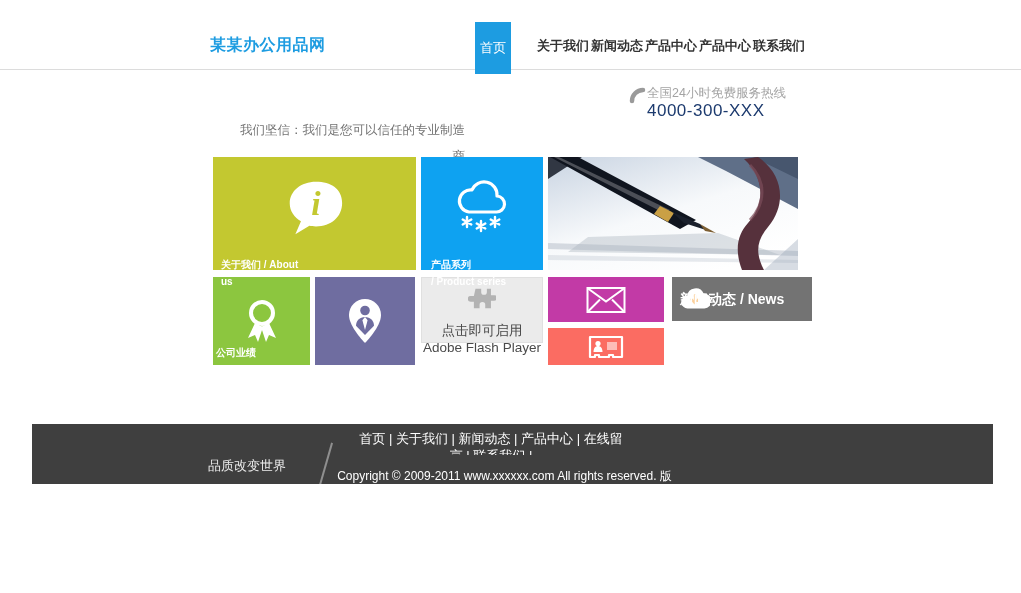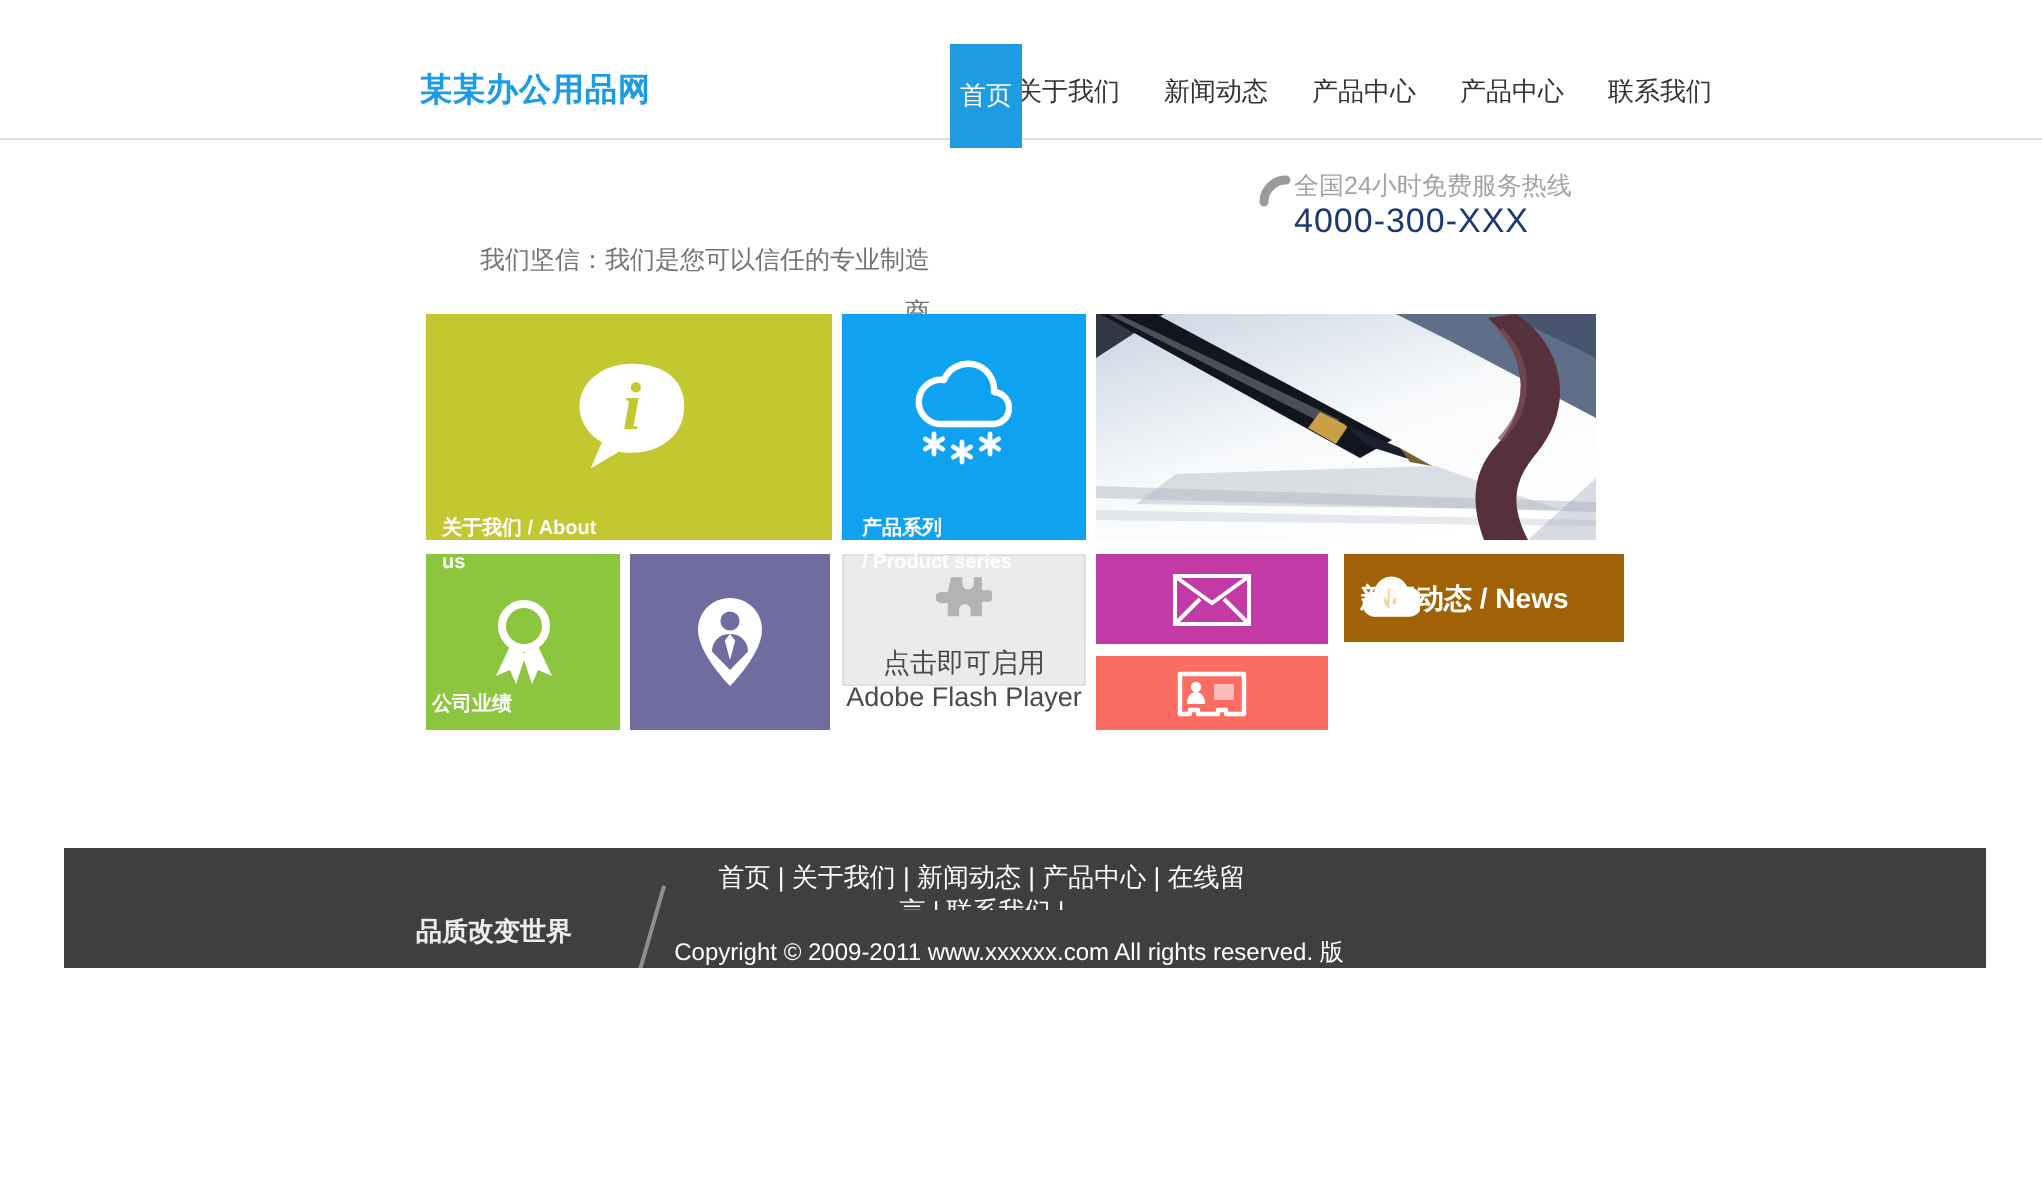--- a/index.html
+++ b/index.html
@@ -8,22 +8,22 @@
   #page { position:relative; width:1021px; height:593px; background:#fff; }
 
   
   .header { position:absolute; left:0; top:0; width:1021px; height:48px;
             background:#fff; border-bottom:1px solid #dcdcdc;margin-top:22px; }
   .logo { position:absolute; left:210px; top:13px; font-size:16px; font-weight:bold;
           color:#1d9ce1; letter-spacing:.5px; cursor:pointer; }
   .nav-active { position:absolute; left:475px; top:0; width:36px; height:52px;
                 background:#1d9ce1; color:#fff; font-size:13px; display:flex;
                 align-items:center; justify-content:center; z-index:3; cursor:pointer; }
-  .nav { position:absolute; left:508px; top:0; height:48px; display:flex;
-         align-items:center; gap:22px; }
+  .nav { position:absolute; left:537px; top:0; height:48px; display:flex;
+         align-items:center; gap:2px;font-weight:bold; }
   .nav span { font-size:13px; color:#333; cursor:pointer; white-space:nowrap; }
 
   
   .hero-title { position:absolute; left:225px; top:75px; font-size:15.5px; font-weight:bold;
                 color:#333; white-space:pre; }
   .hero-sub { position:absolute; left:225px; top:117px; width:240px; height:40px;
               overflow:hidden; font-size:12.5px; color:#737373; line-height:26px;
               white-space:pre-line;text-align:right; }
   .phone-icon { position:absolute; left:629px; top:87px; }
   .phone-label { position:absolute; left:647px; top:85px; font-size:12.5px; color:#a3a3a3; }
@@ -34,21 +34,21 @@
   .tile { position:absolute; cursor:pointer; }
   .t-about   { left:213px; top:157px; width:203px; height:113px; background:#c3c830; }
   .t-products{ left:421px; top:157px; width:122px; height:113px; background:#0ea2f1; }
   .t-photo   { left:548px; top:157px; width:250px; height:113px; }
   .t-perf    { left:213px; top:277px; width:97px;  height:88px;  background:#8cc63f; }
   .t-loc     { left:315px; top:277px; width:100px; height:88px;  background:#6f6da0; }
   .t-flash   { left:421px; top:277px; width:122px; height:66px;  background:#ebebeb;
                border:1px solid #e0e0e0; text-align:center; }
   .t-contact { left:548px; top:277px; width:116px; height:45px;  background:#c23aa6; }
   .t-gallery { left:548px; top:328px; width:116px; height:37px;  background:#fb6c62; }
-  .t-news    { left:672px; top:277px; width:140px; height:44px;  background:#a16207;
+  .t-news    { left:672px; top:277px; width:140px; height:44px;  background:#737373;
                display:flex; align-items:center; padding-left:8px; }
 
   .center-icon { position:absolute; left:50%; top:50%; transform:translate(-50%,-50%); }
   .t-about .center-icon { top:46%; }
   .t-perf .center-icon, .t-loc .center-icon { top:50%; }
 
   .tile-label { position:absolute; z-index:6; color:#fff; font-weight:bold; font-size:10px;
                 line-height:16.5px; white-space:pre-line; cursor:pointer; }
   .lbl-about    { left:221px; top:257px; width:200px; }
   .lbl-products { left:431px; top:257px; width:200px; }
@@ -57,21 +57,21 @@
 
   .flash-puzzle { margin-top:9px; }
   .flash-text { margin-top:5px; font-size:13.5px; color:#4a4a4a; line-height:17px; }
 
   
   .footer { position:absolute; left:32px; top:424px; width:961px; height:60px;
             background:#3f3f3f; overflow:hidden; }
   .f-nav { position:absolute; left:324px; top:6px; width:270px; height:25px;
            overflow:hidden; text-align:center; font-size:13px; line-height:17px;
            color:#fff; cursor:pointer; }
-  .f-slogan { position:absolute; left:176px; top:33px; font-size:13px; font-weight:bold;
+  .f-slogan { position:absolute; left:176px; top:33px; font-size:13px; font-weight:normal;
               color:#ededed; }
   .f-slash { position:absolute; left:293px; top:18px; width:2px; height:44px;
              background:#8f8f8f; transform:rotate(16deg); }
   .f-copy { position:absolute; left:0; right:16px; top:44px; text-align:center;
             font-size:12px; color:#ffffff; }
 </style>
 </head>
 <body>
 
 <div id="page">

